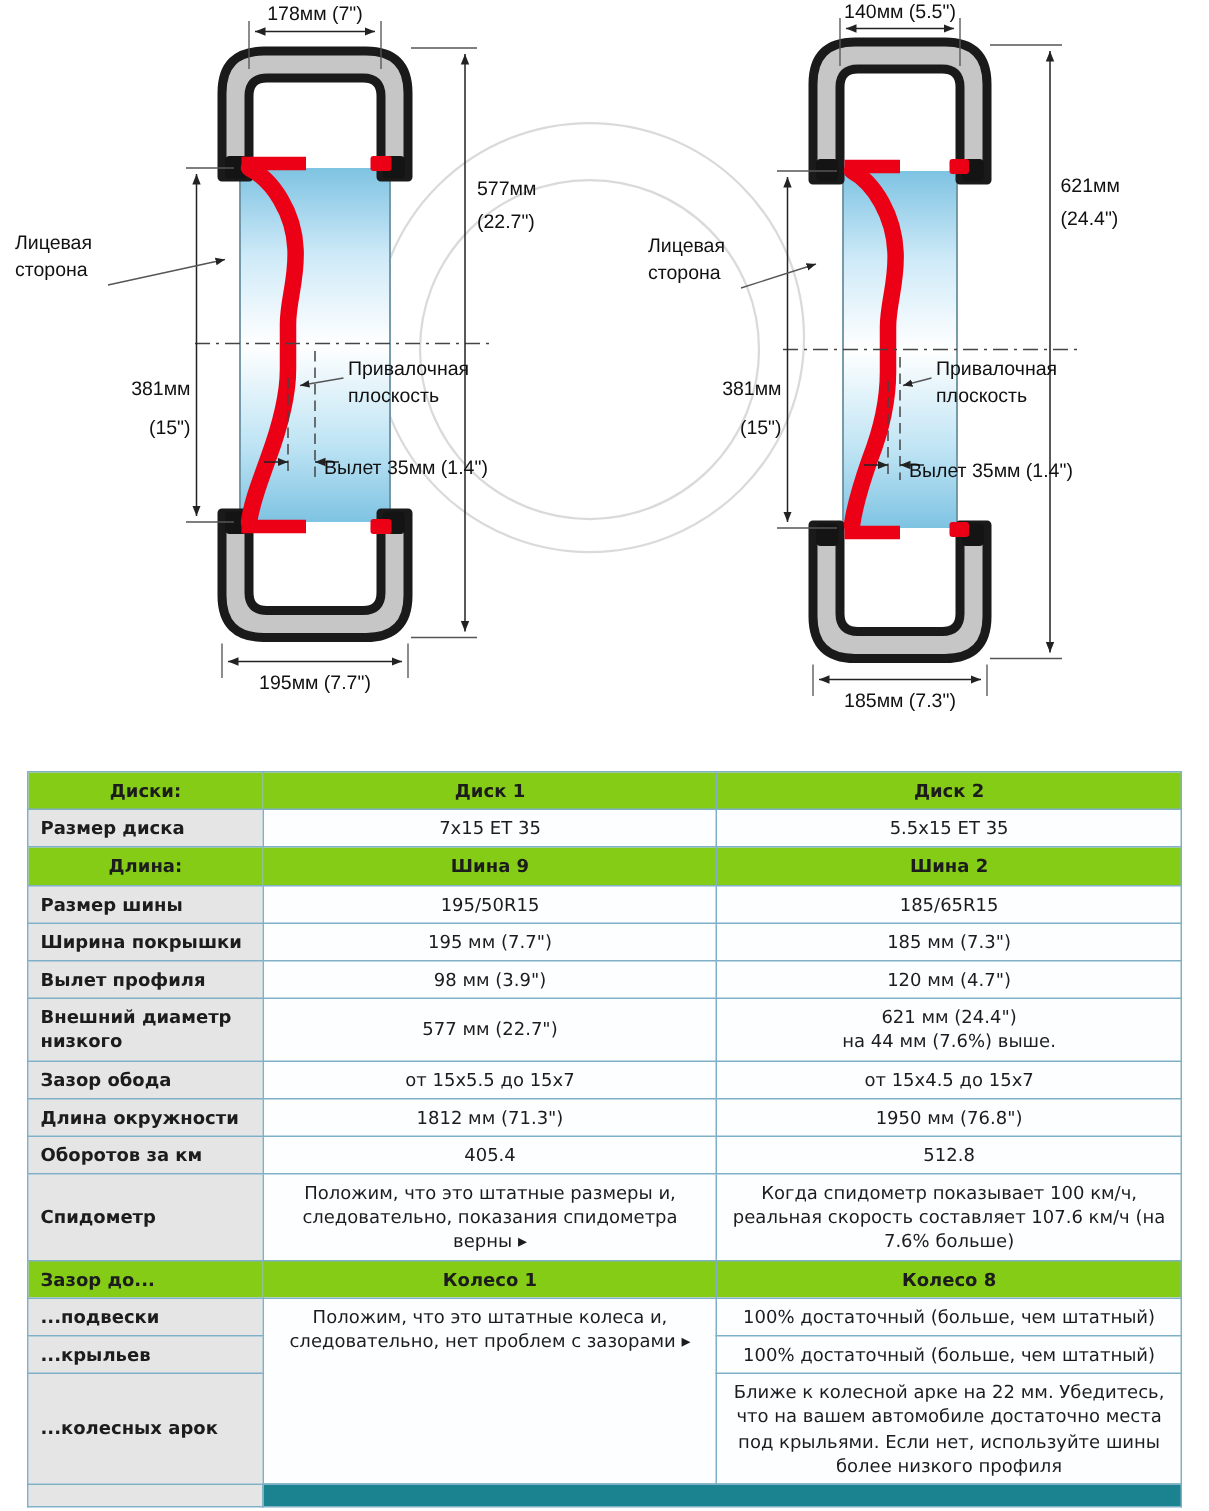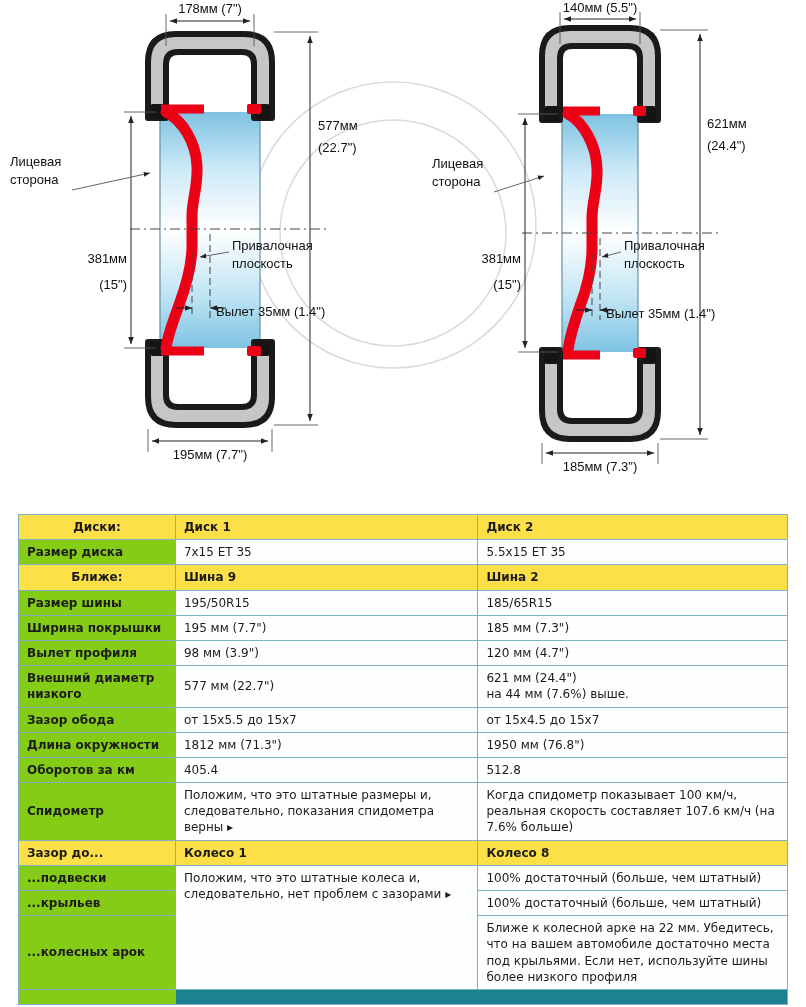--- a/index.html
+++ b/index.html
@@ -15,27 +15,27 @@
   .rimblock{fill:#ec0016;}
   .barrel-edge{stroke:#6a8fa0;stroke-width:1.2;}
   .dimline{stroke:#222;stroke-width:1;fill:none;}
   .extline{stroke:#555;stroke-width:0.9;fill:none;}
   .dash{stroke:#444;stroke-width:1;stroke-dasharray:7 4;fill:none;}
   .dashdot{stroke:#444;stroke-width:1;stroke-dasharray:10 4 2 4;fill:none;}
   .dimtext,.lbltext{font:13px "Liberation Sans",sans-serif;fill:#111;}
   
   table.cmp{border-collapse:collapse;width:770px;margin:2px 18px 0 18px;
             font:12px "DejaVu Sans",sans-serif;color:#1c1c1c;}
-  table.cmp td{border:1px solid #7fb0c8;padding:4px 8px;
+  table.cmp td{border:1px solid #7fb0c8;padding:4px 8px;text-align:center;
                vertical-align:middle;background:#fdfeff;line-height:1.35;
                white-space:pre-line;}
-  table.cmp td.c0{background:#84cc16;font-weight:bold;text-align:left;}
-  table.cmp tr.hdr td{background:#fde047;font-weight:bold;}
+  table.cmp td.c0{background:#e5e5e5;font-weight:bold;text-align:left;}
+  table.cmp tr.hdr td{background:#84cc16;font-weight:bold;}
   table.cmp td.center{text-align:center;}
-  table.cmp td.long{text-align:left;margin-top:36px;}
+  table.cmp td.long{text-align:center;margin-top:36px;}
   table.cmp td.top{vertical-align:top;}
   table.cmp td.teal{background:#1b8290;height:14px;padding:0;}
   table.cmp td.striph{height:14px;padding:0;}
 </style>
 </head>
 <body>
 
 <div id="page">
 
   <svg id="diagram" width="806" height="512" viewBox="0 0 806 512">
@@ -199,21 +199,21 @@
         <td class="c0 center">Диски:</td>
         <td>Диск 1</td>
         <td>Диск 2</td>
       </tr>
       <tr>
         <td class="c0">Размер диска</td>
         <td>7x15 ET 35</td>
         <td>5.5x15 ET 35</td>
       </tr>
       <tr class="hdr">
-        <td class="c0 center">Ближе:</td>
+        <td class="c0 center">Длина:</td>
         <td>Шина 9</td>
         <td>Шина 2</td>
       </tr>
       <tr>
         <td class="c0">Размер шины</td>
         <td>195/50R15</td>
         <td>185/65R15</td>
       </tr>
       <tr>
         <td class="c0">Ширина покрышки</td>

